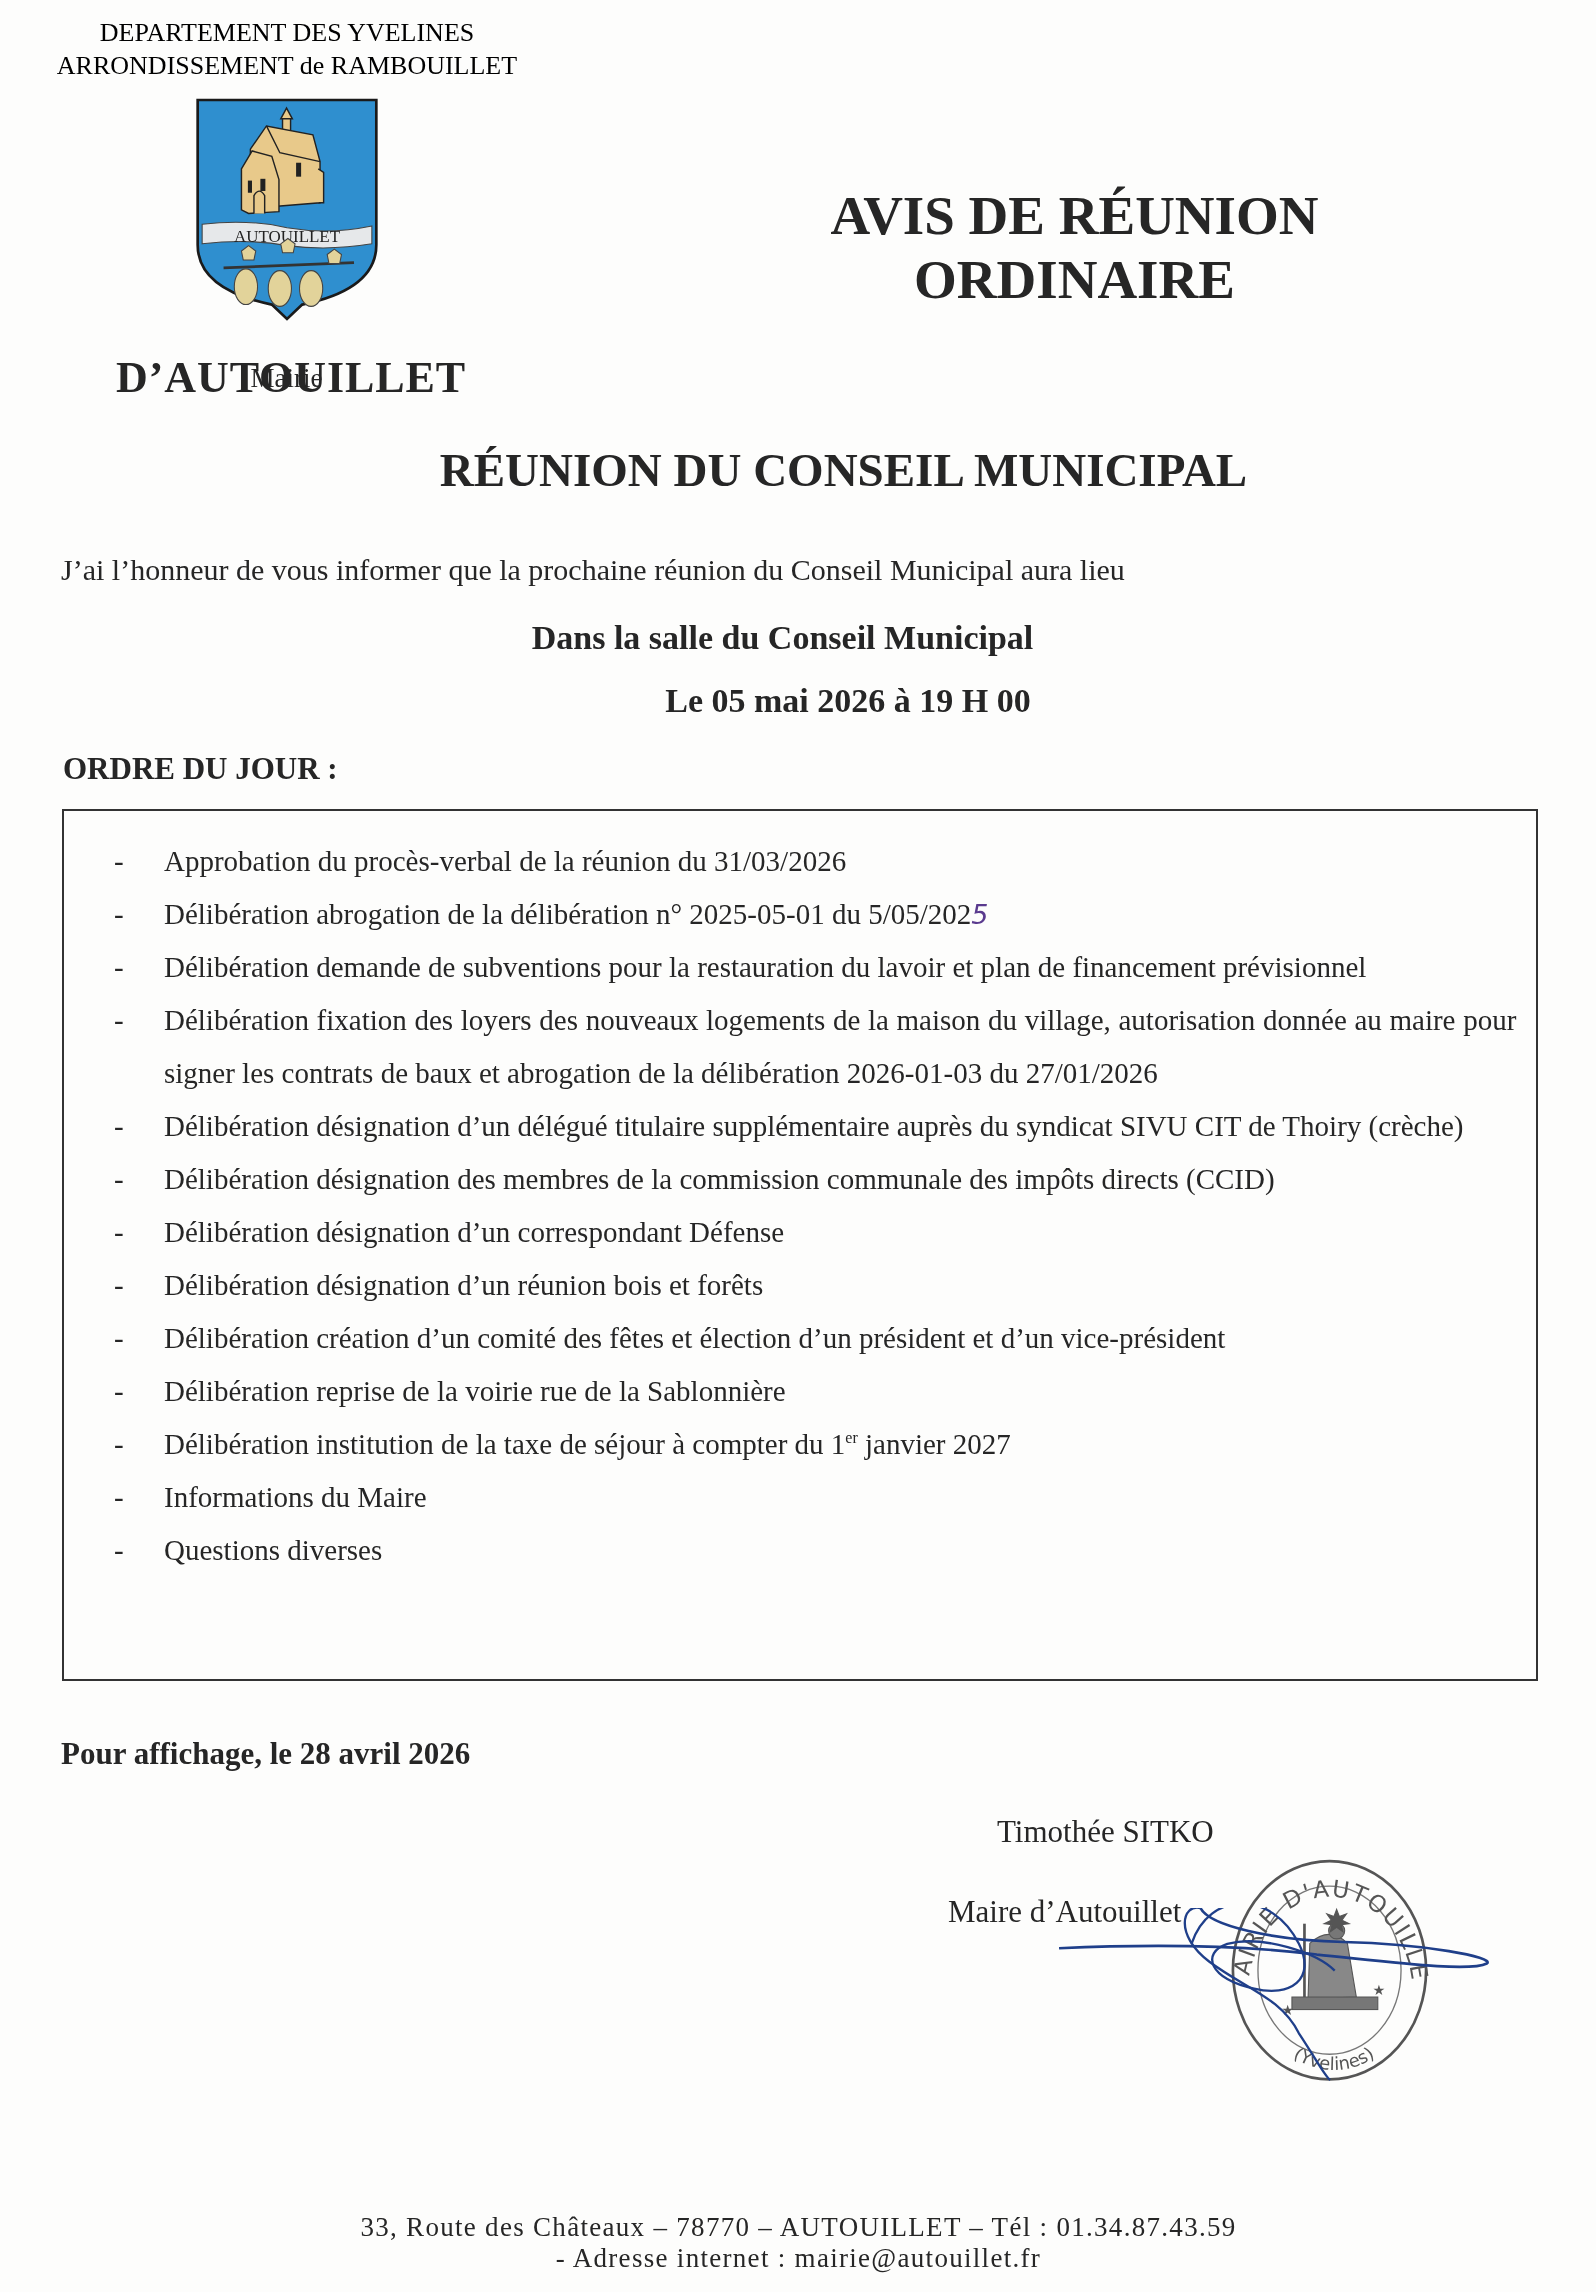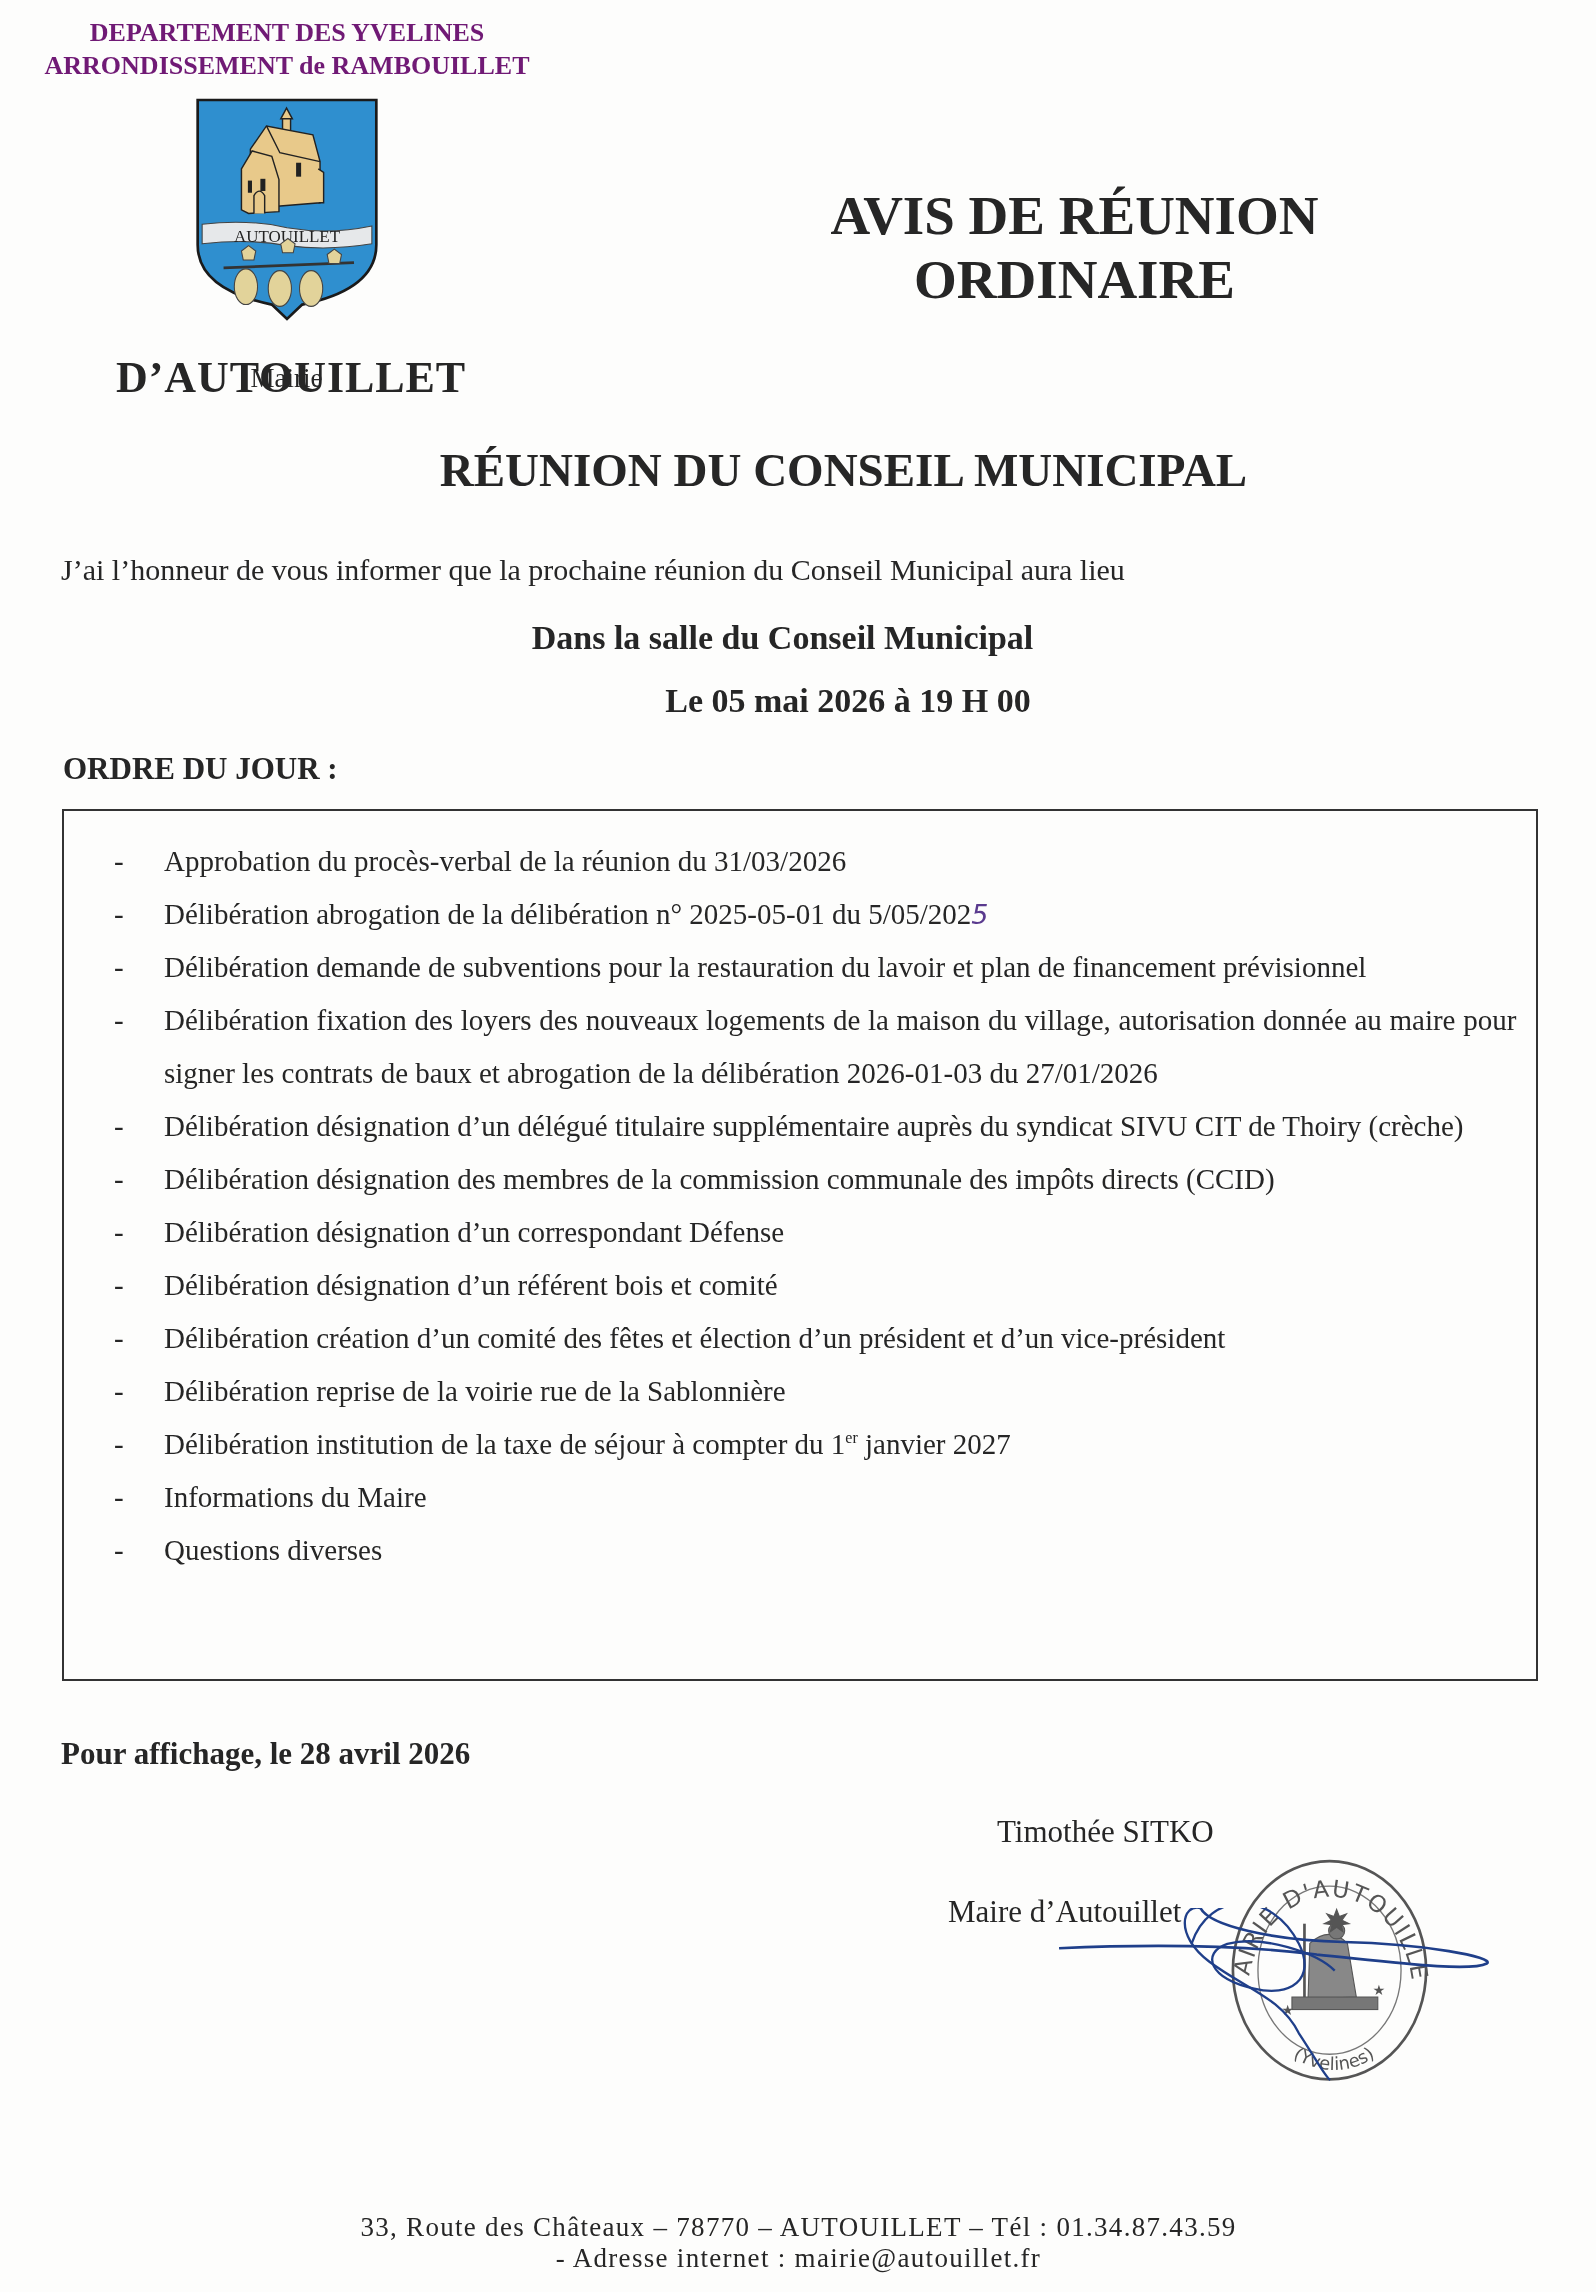--- a/index.html
+++ b/index.html
@@ -1,19 +1,19 @@
 <!DOCTYPE html>
 <html style="font-size:14.3px"><head>
 <meta charset="utf-8">
 <style>
   html, body { margin: 0; padding: 0; background: #fdfdfc; }
   body { width: 1597px; height: 2293px; position: relative; overflow: hidden;
          font-family: "Liberation Serif", "DejaVu Serif", serif; color: #262626; }
   .abs { position: absolute; }
-  .dept { left: 36px; top: 16px; width: 502px; text-align: center; font-size: 26px; line-height: 33px; color: #701a75; font-weight: bold; }
+  .dept { left: 36px; top: 16px; width: 502px; text-align: center; font-size: 26px; line-height: 33px; color: #000000; }
   .crest { left: 195px; top: 97px; width: 184px; height: 224px; }
   .mairie-small { left: 0; top: 319px; width: 573px; text-align: center; font-size: 27px; margin-top: 44px; }
   .mairie-big { left: 0; top: 352px; width: 582px; text-align: center; font-size: 44px; font-weight: bold; letter-spacing: 0.9px; }
   .avis { left: 770px; top: 184px; width: 609px; text-align: center; font-size: 55px; font-weight: bold; line-height: 64px; }
   .reunion-title { left: 0; top: 443px; width: 1597px; text-align: center; font-size: 47px; font-weight: bold; padding-left: 90px; box-sizing: border-box; }
   .intro { left: 61px; top: 553px; font-size: 30px; white-space: nowrap; }
   .where { left: 0; top: 619px; width: 1490px; text-align: center; padding-left: 75px; box-sizing: border-box; font-size: 34px; font-weight: bold; }
   .when { left: 0; top: 682px; width: 1597px; text-align: center; padding-left: 99px; box-sizing: border-box; font-size: 34px; font-weight: bold; }
   .odj { left: 63px; top: 751px; font-size: 31px; font-weight: bold; }
   .agenda { left: 62px; top: 809px; width: 1476px; height: 872px; border: 2.2px solid #333; box-sizing: border-box; }
@@ -84,21 +84,21 @@
 
 <div class="abs agenda">
   <ul>
     <li><span class="dash">-</span><span>Approbation du procès-verbal de la réunion du 31/03/2026</span></li>
     <li><span class="dash">-</span><span>Délibération abrogation de la délibération n° 2025-05-01 du 5/05/202</span><span class="hand">5</span></li>
     <li><span class="dash">-</span><span>Délibération demande de subventions pour la restauration du lavoir et plan de financement prévisionnel</span></li>
     <li><span class="dash">-</span><span>Délibération fixation des loyers des nouveaux logements de la maison du village, autorisation donnée au maire pour signer les contrats de baux et abrogation de la délibération 2026-01-03 du 27/01/2026</span></li>
     <li><span class="dash">-</span><span>Délibération désignation d’un délégué titulaire supplémentaire auprès du syndicat SIVU CIT de Thoiry (crèche)</span></li>
     <li><span class="dash">-</span><span>Délibération désignation des membres de la commission communale des impôts directs (CCID)</span></li>
     <li><span class="dash">-</span><span>Délibération désignation d’un correspondant Défense</span></li>
-    <li><span class="dash">-</span><span>Délibération désignation d’un référent bois et comité</span></li>
+    <li><span class="dash">-</span><span>Délibération désignation d’un réunion bois et forêts</span></li>
     <li><span class="dash">-</span><span>Délibération création d’un comité des fêtes et élection d’un président et d’un vice-président</span></li>
     <li><span class="dash">-</span><span>Délibération reprise de la voirie rue de la Sablonnière</span></li>
     <li><span class="dash">-</span><span>Délibération institution de la taxe de séjour à compter du 1</span><sup>er</sup><span> janvier 2027</span></li>
     <li><span class="dash">-</span><span>Informations du Maire</span></li>
     <li><span class="dash">-</span><span>Questions diverses</span></li>
   </ul>
 </div>
 
 <div class="abs affichage">Pour affichage, le 28 avril 2026</div>
 <div class="abs signer-name">Timothée SITKO</div>

